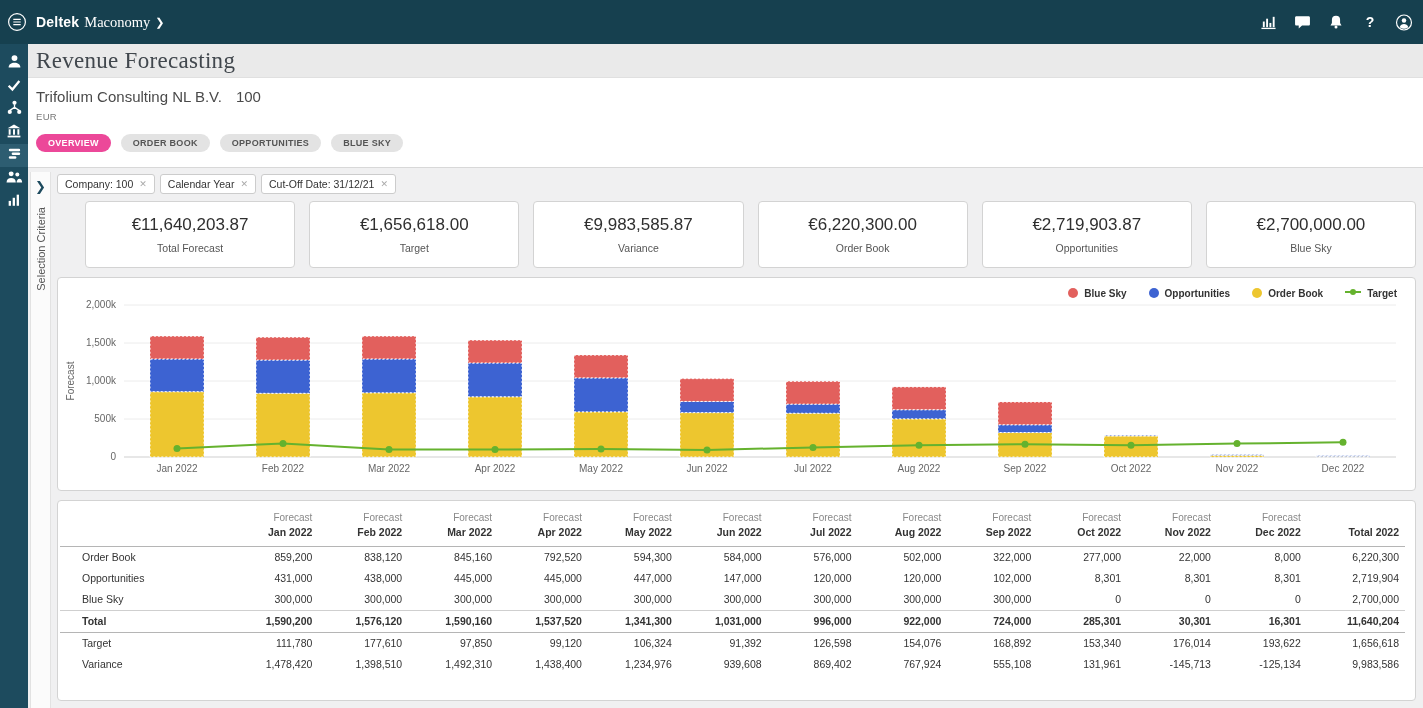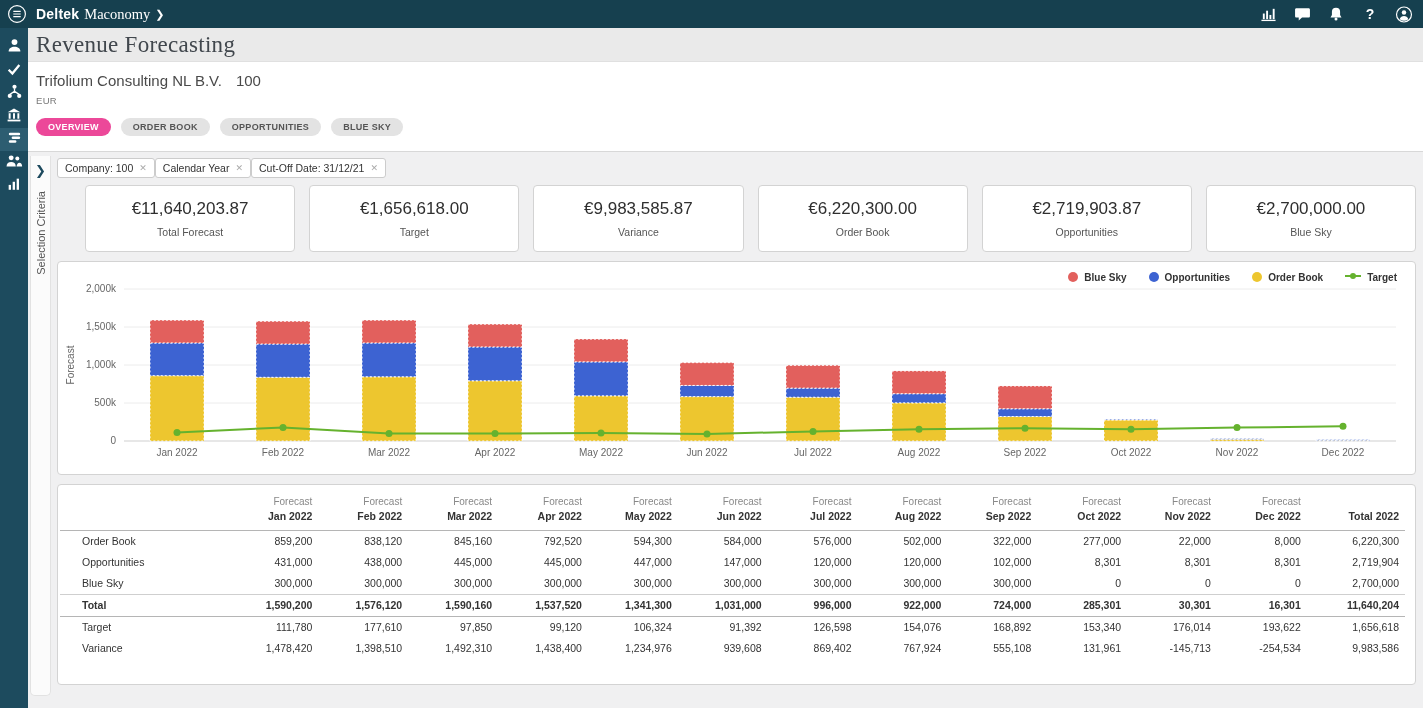--- a/index.html
+++ b/index.html
@@ -1,20 +1,20 @@
 <!DOCTYPE html>
 <html><head>
 <meta charset="utf-8">
 <style>
   * { margin:0; padding:0; box-sizing:border-box; }
   html,body { width:1423px; height:708px; overflow:hidden; }
   body { font-family:"Liberation Sans","DejaVu Sans",sans-serif; background:#f0f0f1; color:#333; }
 
   
-  .topbar { height:28px; background:#16404f; display:flex; align-items:center; padding:0 10px 0 6px; }
+  .topbar { height:44px; background:#16404f; display:flex; align-items:center; padding:0 10px 0 6px; }
   .menu-btn { width:22px; height:22px; display:flex; align-items:center; justify-content:center; cursor:pointer; }
   .brand { margin-left:8px; color:#fff; display:flex; align-items:baseline; gap:5px; }
   .brand-bold { font-weight:bold; font-size:14px; letter-spacing:.2px; }
   .brand-serif { font-family:"Liberation Serif","DejaVu Serif",serif; font-size:14.5px; }
   .brand-chev { font-size:11px; font-weight:bold; position:relative; top:-1px; }
   .topbar-spacer { flex:1; }
   .topbar-icons { display:flex; align-items:center; gap:16px; }
   .tb-icon { width:18px; height:18px; display:flex; align-items:center; justify-content:center; color:#fff; cursor:pointer; font-size:13px; font-weight:bold; }
 
   
@@ -34,21 +34,21 @@
   .tab { font-size:9px; font-weight:bold; letter-spacing:.3px; padding:4px 12px; border-radius:10px; background:#e3e3e3; color:#555; cursor:pointer; }
   .tab.active { background:#ec4899; color:#fff; }
 
   .content-area { flex:1; display:flex; background:#f0f0f1; min-height:0; }
   .selection-strip { width:21px; background:#fbfbfb; border:1px solid #e2e2e2; border-top:none; border-radius:0 0 5px 5px; margin:4px 0 12px 2px; display:flex; flex-direction:column; align-items:center; padding-top:8px; flex-shrink:0; }
   .strip-chev { color:#1d4a5e; font-size:13px; font-weight:bold; cursor:pointer; line-height:1; }
   .strip-label { writing-mode:vertical-rl; transform:rotate(180deg); font-size:11px; color:#555; margin-top:14px; white-space:nowrap; }
 
   .content-inner { flex:1; padding:6px 7px 0 6px; display:flex; flex-direction:column; min-width:0; }
 
-  .chips-row { display:flex; height:20px; }
+  .chips-row { display:flex; gap:5px; height:20px; }
   .chip { background:#fff; border:1px solid #ccc; border-radius:3px; font-size:10.5px; color:#333; padding:2px 7px; display:flex; align-items:center; gap:6px; cursor:pointer; }
   .chip-x { color:#aaa; font-size:9px; cursor:pointer; }
 
   .kpi-row { display:flex; gap:14px; margin-top:7px; height:67px;margin-left:28px; }
   .kpi-card { flex:1; background:#fff; border:1px solid #d3d3d3; border-radius:4px; display:flex; flex-direction:column; align-items:center; justify-content:center; gap:7px; }
   .kpi-value { font-size:17px; color:#2f2f2f; }
   .kpi-label { font-size:10.5px; color:#555; }
 
   .card { background:#fff; border:1px solid #d3d3d3; border-radius:4px; }
   .chart-card { margin-top:9px; height:214px; padding:2px 4px 0 4px; }
@@ -472,21 +472,21 @@
                   <td>1,398,510</td>
                   <td>1,492,310</td>
                   <td>1,438,400</td>
                   <td>1,234,976</td>
                   <td>939,608</td>
                   <td>869,402</td>
                   <td>767,924</td>
                   <td>555,108</td>
                   <td>131,961</td>
                   <td>-145,713</td>
-                  <td>-254,534</td>
+                  <td>-125,134</td>
                   <td>9,983,586</td>
                 </tr>
               </tbody>
             </table>
         </div>
       </div>
     </div>
   </div>
 </div>
 

